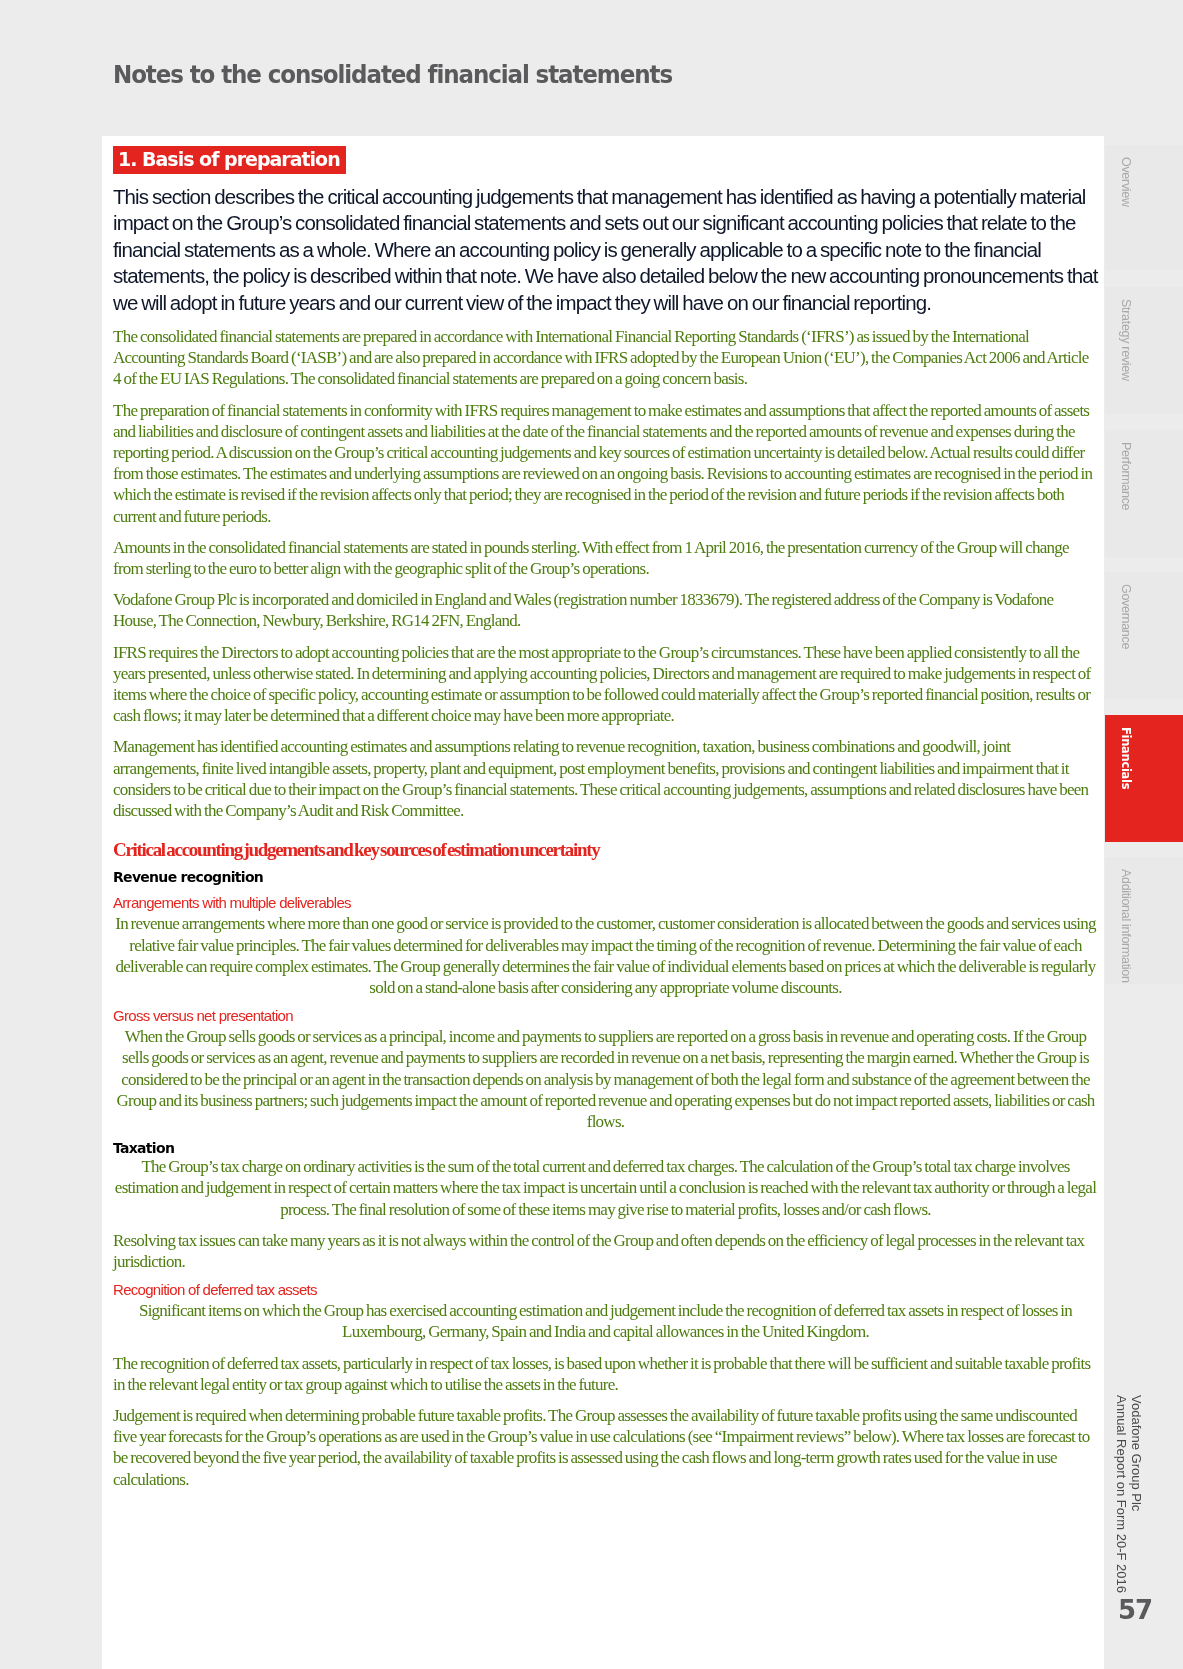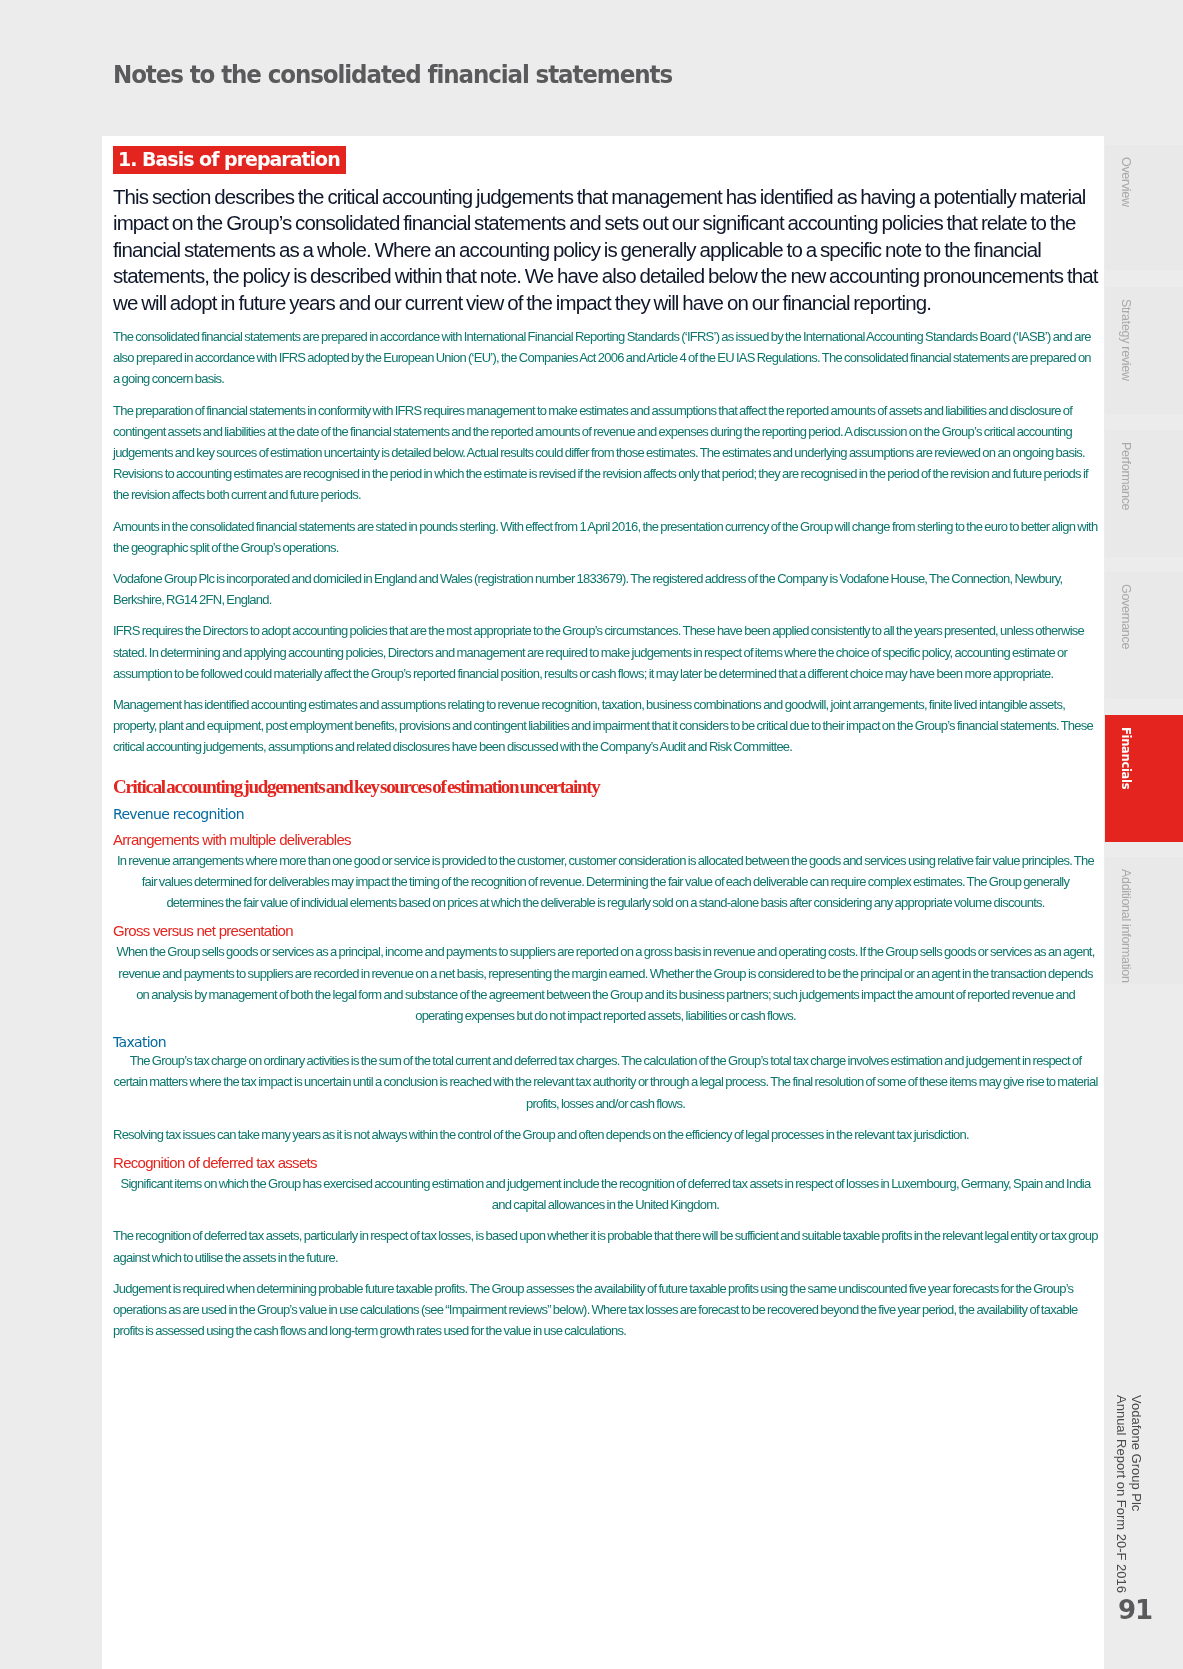--- a/index.html
+++ b/index.html
@@ -23,29 +23,29 @@
   .section-badge {
     display: inline-block; background: #e4241e; color: #fff;
     font-family: "DejaVu Sans", sans-serif; font-weight: bold;
     font-size: 19px; letter-spacing: -1px; padding: 2px 6px 4px 5px;
   }
   .intro {
     margin-top: 10px; color: #0f172a; font-size: 20.5px; line-height: 26.4px;
     letter-spacing: -0.9px; word-spacing: -1px;
   }
   p.body {
-    margin: 10px 0 0 0; font-size: 13px; line-height: 21.2px; letter-spacing: -0.75px;
-    word-spacing: -0.8px; color: #0f766e;
+    margin: 10px 0 0 0; font-size: 17px; line-height: 21.2px; letter-spacing: -0.75px;
+    word-spacing: -0.8px; color: #4d7c0f; font-family: Liberation Serif, serif;
   }
   .h2 {
     margin-top: 18px; color: #e4241e; font-family: Liberation Serif, serif; font-weight: bold;
     font-size: 19px; letter-spacing: -1.3px; word-spacing: -2px;
   }
   .h3 {
-    margin-top: 8px; color: #0369a1; font-family: "DejaVu Sans", sans-serif; font-weight: normal;
+    margin-top: 8px; color: #000000; font-family: "DejaVu Sans", sans-serif; font-weight: bold;
     font-size: 14px; letter-spacing: -0.7px;
   }
   .h4 {
     margin-top: 8px; color: #e4241e; font-size: 15px; letter-spacing: -0.7px; line-height: 20px;
   }
   p.body.tight { margin-top: 0; text-align: center; }
   .sidebar { position: absolute; left: 1105px; top: 145px; width: 78px; }
   .tab {
     position: absolute; left: 0; width: 78px; background: #e9e9e9;
   }
@@ -120,13 +120,13 @@
   </div>
   <div class="tab" style="top:712px;height:127px;">
     <span class="label">Additional information</span>
   </div>
 </div>
 
 <div class="footer-meta">
   <div>Vodafone Group Plc</div>
   <div>Annual Report on Form 20-F 2016</div>
 </div>
-<div class="page-number">91</div>
+<div class="page-number">57</div>
 
 </body></html>

